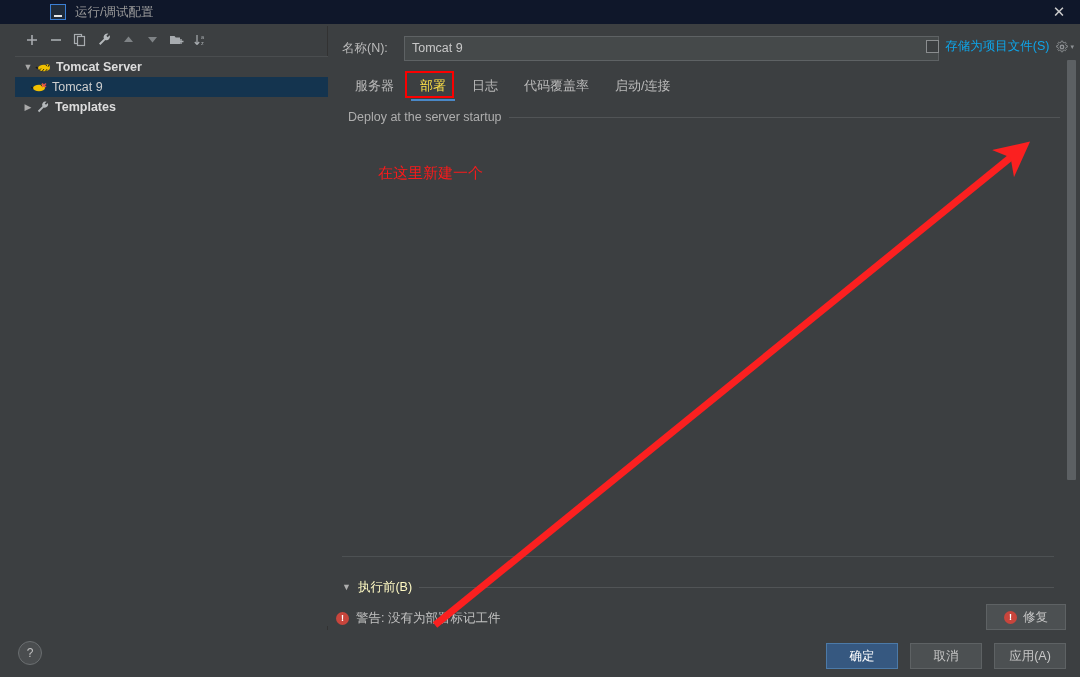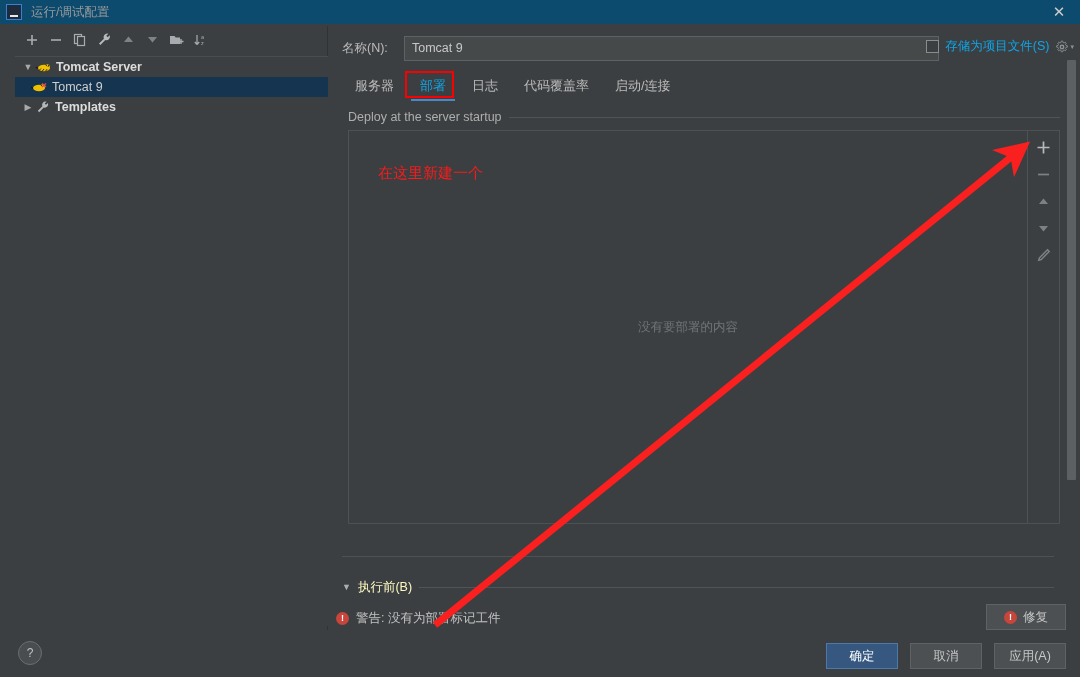--- a/index.html
+++ b/index.html
@@ -10,22 +10,22 @@
     font-family: "Liberation Sans", "DejaVu Sans", sans-serif;
     font-size: 12px;
     color: #bbbbbb;
     -webkit-font-smoothing: antialiased;
   }
   #app { position: relative; width: 1080px; height: 677px; background: #3c3f41; }
 
   
   .titlebar {
     position: absolute; left: 0; top: 0; width: 1080px; height: 24px;
-    background: #0c4a6e;
-    display: flex; align-items: center;
+    background: #0f172a;
+    display: flex; align-items: center; padding-left: 44px;
   }
   .ij-logo {
     width: 16px; height: 16px; margin-left: 6px;
     background: #1f2b3a; border: 1.5px solid #3b7fd4;
     display: flex; align-items: center; justify-content: center;
     font-size: 8px; font-weight: bold; color: #e8e8e8;
     font-family: "Liberation Sans", sans-serif; letter-spacing: -0.5px;
     position: relative;
   }
   .ij-logo::after {
@@ -113,21 +113,21 @@
   
   .tabs {
     position: absolute; left: 6px; top: 45px; width: 720px; height: 28px;
     display: flex; align-items: flex-end; gap: 0px;
   }
   .tab {
     padding: 0 13px; height: 26px; line-height: 26px;
     color: #bbbbbb; font-size: 13px; cursor: default;
     position: relative;
   }
-  .tab.active { color: #0ea5e9; margin-top: 37px; }
+  .tab.active { color: #fde047; margin-top: 37px; }
   .tab.active::after {
     content: ""; position: absolute; left: 4px; right: 4px; bottom: -2px;
     height: 2px; background: #4a88c7;
   }
   .tab-highlight {
     position: absolute; left: 405px; top: 71px;
     width: 49px; height: 27px;
     border: 2px solid #fb0000; pointer-events: none; z-index: 30;
   }
 
@@ -365,52 +365,20 @@
       <div class="tab">代码覆盖率</div>
       <div class="tab">启动/连接</div>
     </div>
 
     <div class="deploy-group">
       <div class="group-header">
         <span>Deploy at the server startup</span>
         <span class="line"></span>
       </div>
 
-      <div class="deploy-box">
-        <div class="deploy-list">
-          <div class="empty-text">没有要部署的内容</div>
-        </div>
-        <div class="deploy-side">
-          <div class="side-btn">
-            <svg width="15" height="15" viewBox="0 0 15 15">
-                <path d="M7.5 1.5v12M1.5 7.5h12" stroke="#b6babd" stroke-width="1.7" fill="none"></path>
-              </svg>
-          </div>
-          <div class="side-btn">
-            <svg width="15" height="15" viewBox="0 0 15 15">
-                <path d="M2 7.5h11" stroke="#7d8184" stroke-width="1.7" fill="none"></path>
-              </svg>
-          </div>
-          <div class="side-btn">
-            <svg width="13" height="13" viewBox="0 0 13 13">
-                <path d="M6.5 3.5L11 9H2z" fill="#7d8184"></path>
-              </svg>
-          </div>
-          <div class="side-btn">
-            <svg width="13" height="13" viewBox="0 0 13 13">
-                <path d="M6.5 9.5L2 4h9z" fill="#7d8184"></path>
-              </svg>
-          </div>
-          <div class="side-btn">
-            <svg width="15" height="15" viewBox="0 0 15 15">
-              <path d="M11.5 1.8l1.7 1.7-8 8-2.4.7.7-2.4z" fill="none" stroke="#7d8184" stroke-width="1.5"></path>
-            </svg>
-          </div>
-        </div>
-      </div>
     </div>
   </div>
 
   <div class="separator-line"></div>
 
   <div class="before-launch">
     <span class="caret">▼</span>
     <span class="bl-label">执行前(B)</span>
     <span class="line"></span>
   </div>

